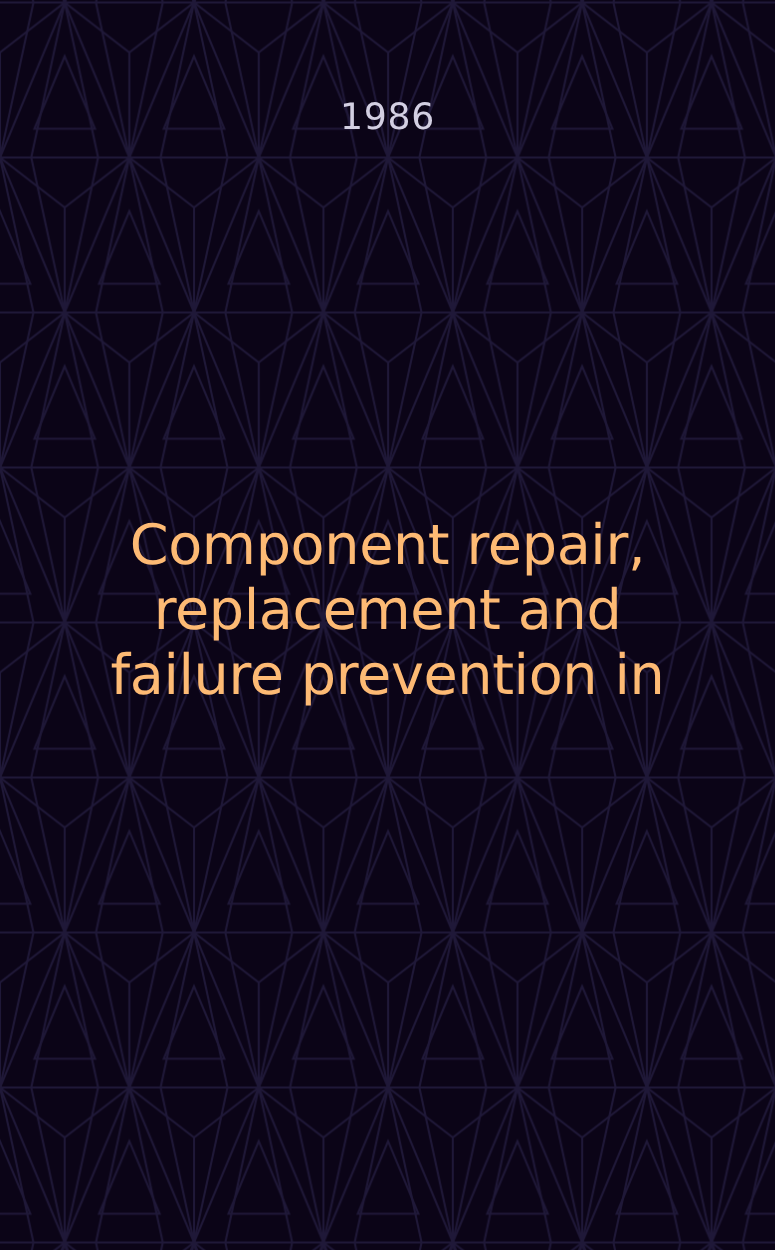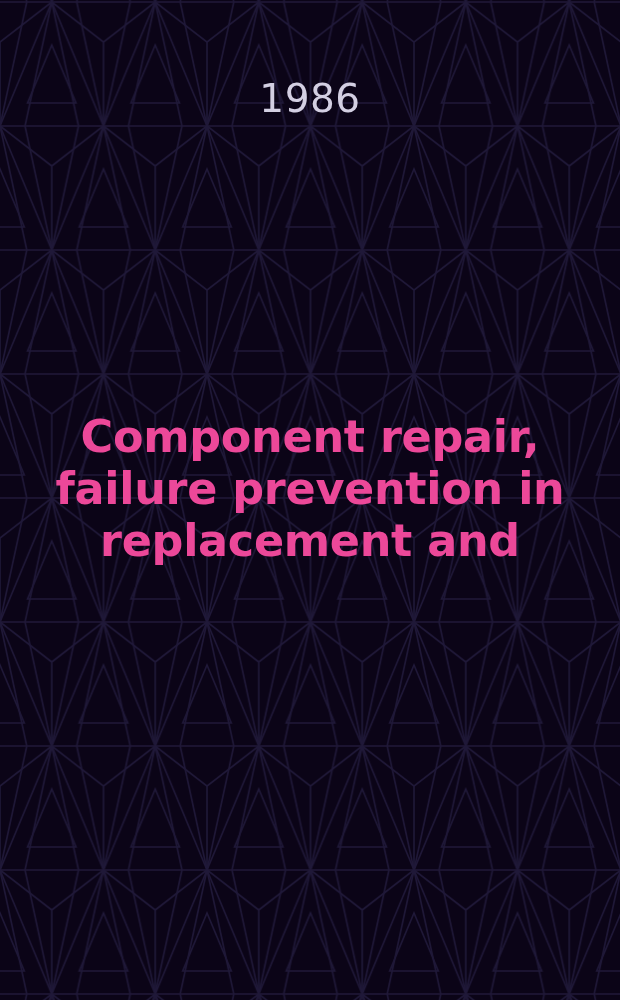--- a/index.html
+++ b/index.html
@@ -1,19 +1,19 @@
 <!DOCTYPE html>
 <html><head>
 <meta charset="utf-8">
 <style>
   html, body { margin: 0; padding: 0; }
   body { width: 620px; height: 1000px; overflow: hidden; background: #0b0417; position: relative; font-family: "DejaVu Sans", sans-serif; }
   .pattern { position: absolute; left: 0; top: 0; width: 620px; height: 1000px; }
-  .year { position: absolute; left: 0; width: 620px; top: 76px; text-align: center; font-size: 39px; color: #d3cfe2; letter-spacing: 0.5px; }
-  .title { position: absolute; left: 20px; width: 580px; top: 411px; text-align: center; font-size: 44.5px; line-height: 52px; color: #ec4899; font-weight: bold; letter-spacing: -0.3px; }
+  .year { position: absolute; left: 0; width: 620px; top: 76px; text-align: center; font-size: 29px; color: #d3cfe2; letter-spacing: 0.5px; }
+  .title { position: absolute; left: 20px; width: 580px; top: 411px; text-align: center; font-size: 44.5px; line-height: 52px; color: #fdba74; font-weight: normal; letter-spacing: -0.3px; }
   .title span { display: block; white-space: nowrap; }
 </style>
 </head>
 <body>
 
 <svg class="pattern" width="620" height="1000" xmlns="http://www.w3.org/2000/svg">
   <defs>
     <pattern id="geo" x="0" y="2" width="103.5" height="248" patternUnits="userSpaceOnUse">
       <g stroke="#1f1838" stroke-width="1.6" fill="none">
 
@@ -51,15 +51,15 @@
       </g>
     </pattern>
   </defs>
   <rect x="0" y="0" width="620" height="1000" fill="url(#geo)"></rect>
 </svg>
 
 <div class="year">1986</div>
 
 <div class="title">
   <span>Component repair,</span>
+  <span>replacement and</span>
   <span>failure prevention in</span>
-  <span>replacement and</span>
 </div>
 
 </body></html>

